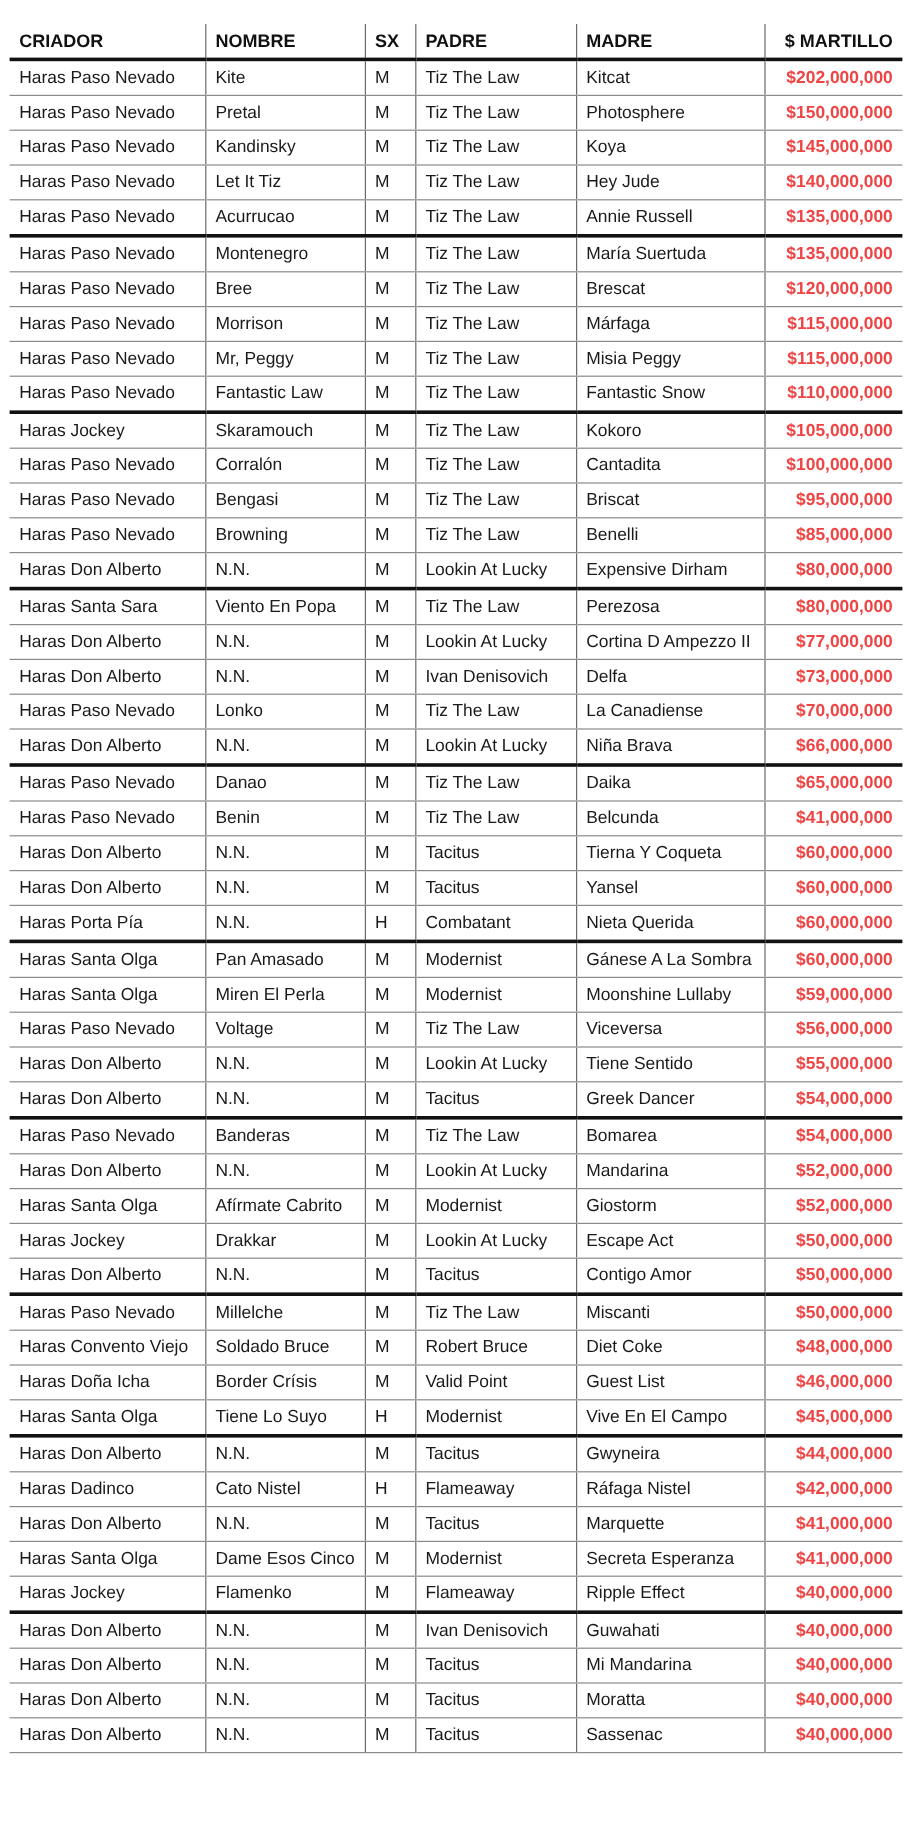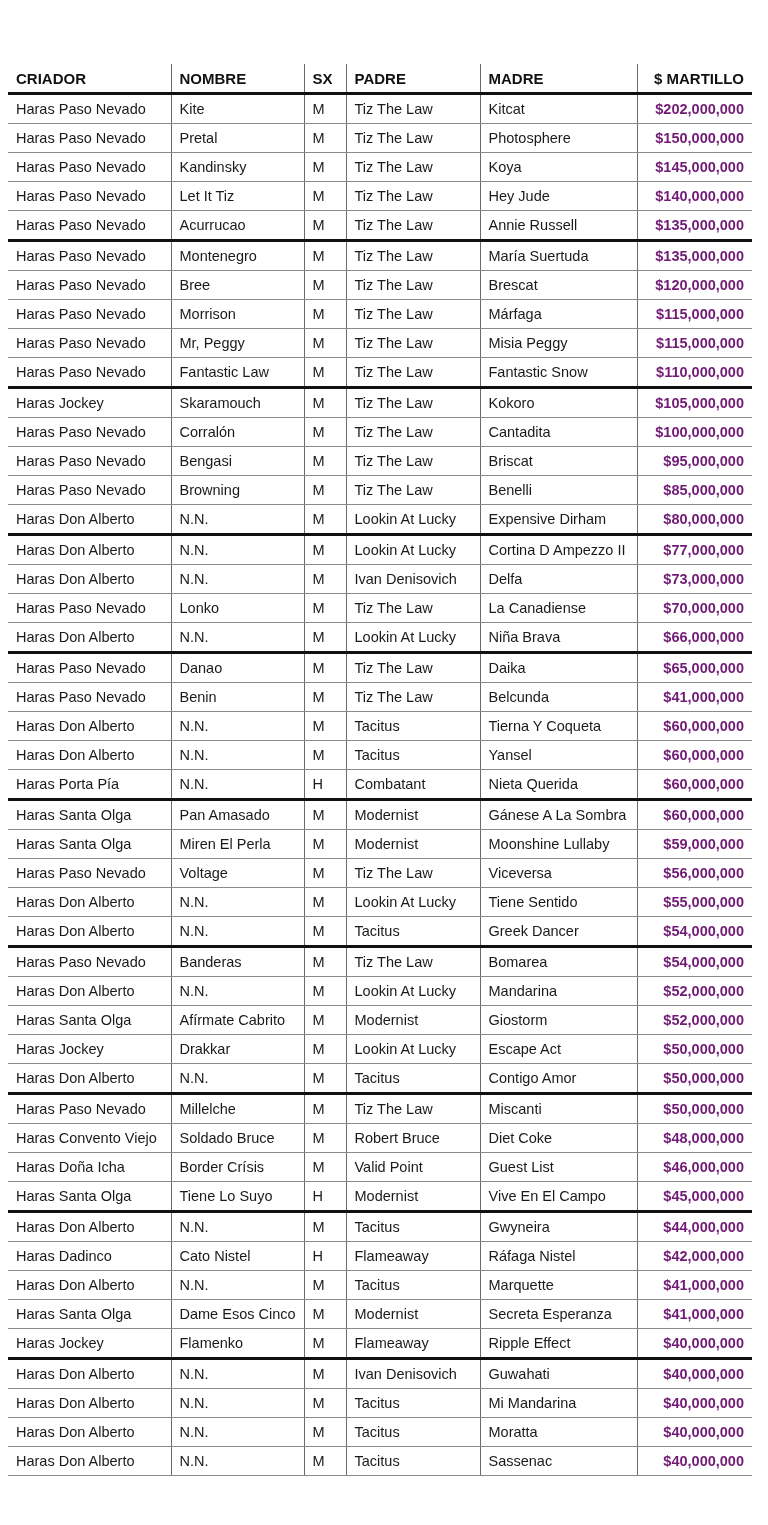--- a/index.html
+++ b/index.html
@@ -1,28 +1,28 @@
 <!DOCTYPE html>
 <html><head>
 <meta charset="utf-8">
 <style>
   html, body { margin: 0; padding: 0; background: #ffffff; }
   body { width: 768px; height: 1525px; position: relative; font-family: "Liberation Sans", "DejaVu Sans", sans-serif; color: #1a1a1a; }
   .wrap { position: absolute; left: 8px; top: 20px; width: 744px; }
-  table { border-collapse: collapse; width: 744px; table-layout: fixed; margin-top: 44px; }
+  table { border-collapse: collapse; width: 744px; table-layout: fixed; }
   col.c1 { width: 163px; }
   col.c2 { width: 133px; }
   col.c3 { width: 42px; }
   col.c4 { width: 134px; }
   col.c5 { width: 157px; }
   col.c6 { width: 115px; }
   th { font-weight: bold; font-size: 15px; text-align: left; height: 28px; padding: 0 0 0 8px; border-bottom: 3px solid #111; vertical-align: middle; color: #111; }
   th.num { text-align: right; padding-right: 8px; }
   td { font-size: 14.5px; height: 28px; padding: 0 0 0 8px; border-bottom: 1px solid #8a8a8a; vertical-align: middle; white-space: nowrap; overflow: hidden; }
-  td.num { text-align: right; padding-right: 8px; font-weight: bold; color: #701a75; }
+  td.num { text-align: right; padding-right: 8px; font-weight: bold; color: #ef4444; }
   th + th, td + td { border-left: 1px solid #6a6a6a; }
   tr.group-end td { border-bottom: 3px solid #111; }
 </style>
 </head>
 <body>
 
 <div class="wrap">
   <table>
     <colgroup>
       <col class="c1">
@@ -157,20 +157,28 @@
         </tr>
         <tr class="group-end">
           <td>Haras Don Alberto</td>
           <td>N.N.</td>
           <td>M</td>
           <td>Lookin At Lucky</td>
           <td>Expensive Dirham</td>
           <td class="num">$80,000,000</td>
         </tr>
         <tr>
+          <td>Haras Santa Sara</td>
+          <td>Viento En Popa</td>
+          <td>M</td>
+          <td>Tiz The Law</td>
+          <td>Perezosa</td>
+          <td class="num">$80,000,000</td>
+        </tr>
+        <tr>
           <td>Haras Don Alberto</td>
           <td>N.N.</td>
           <td>M</td>
           <td>Lookin At Lucky</td>
           <td>Cortina D Ampezzo II</td>
           <td class="num">$77,000,000</td>
         </tr>
         <tr>
           <td>Haras Don Alberto</td>
           <td>N.N.</td>

